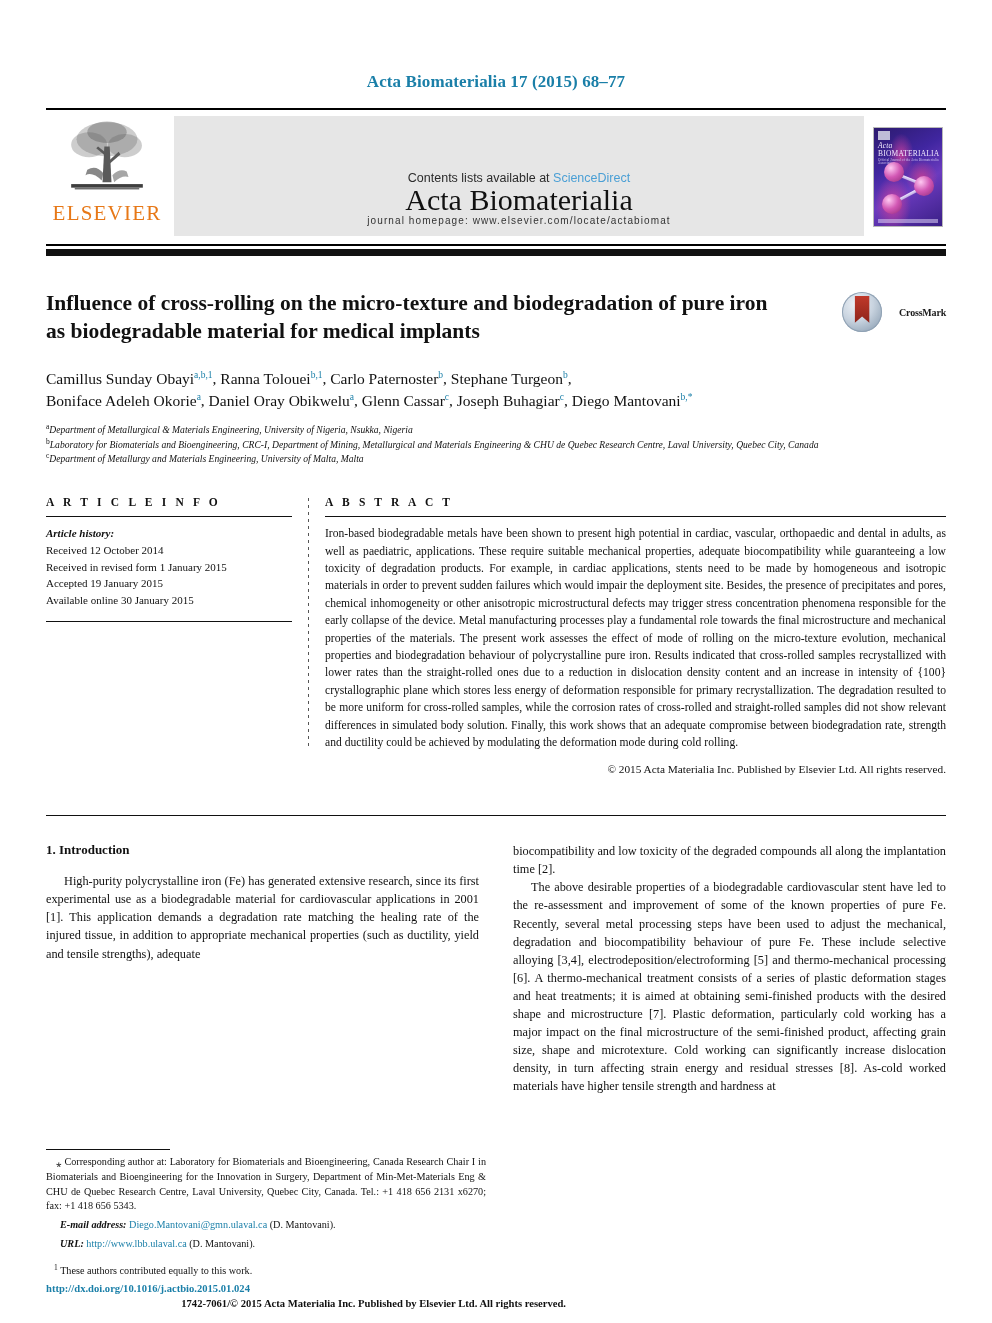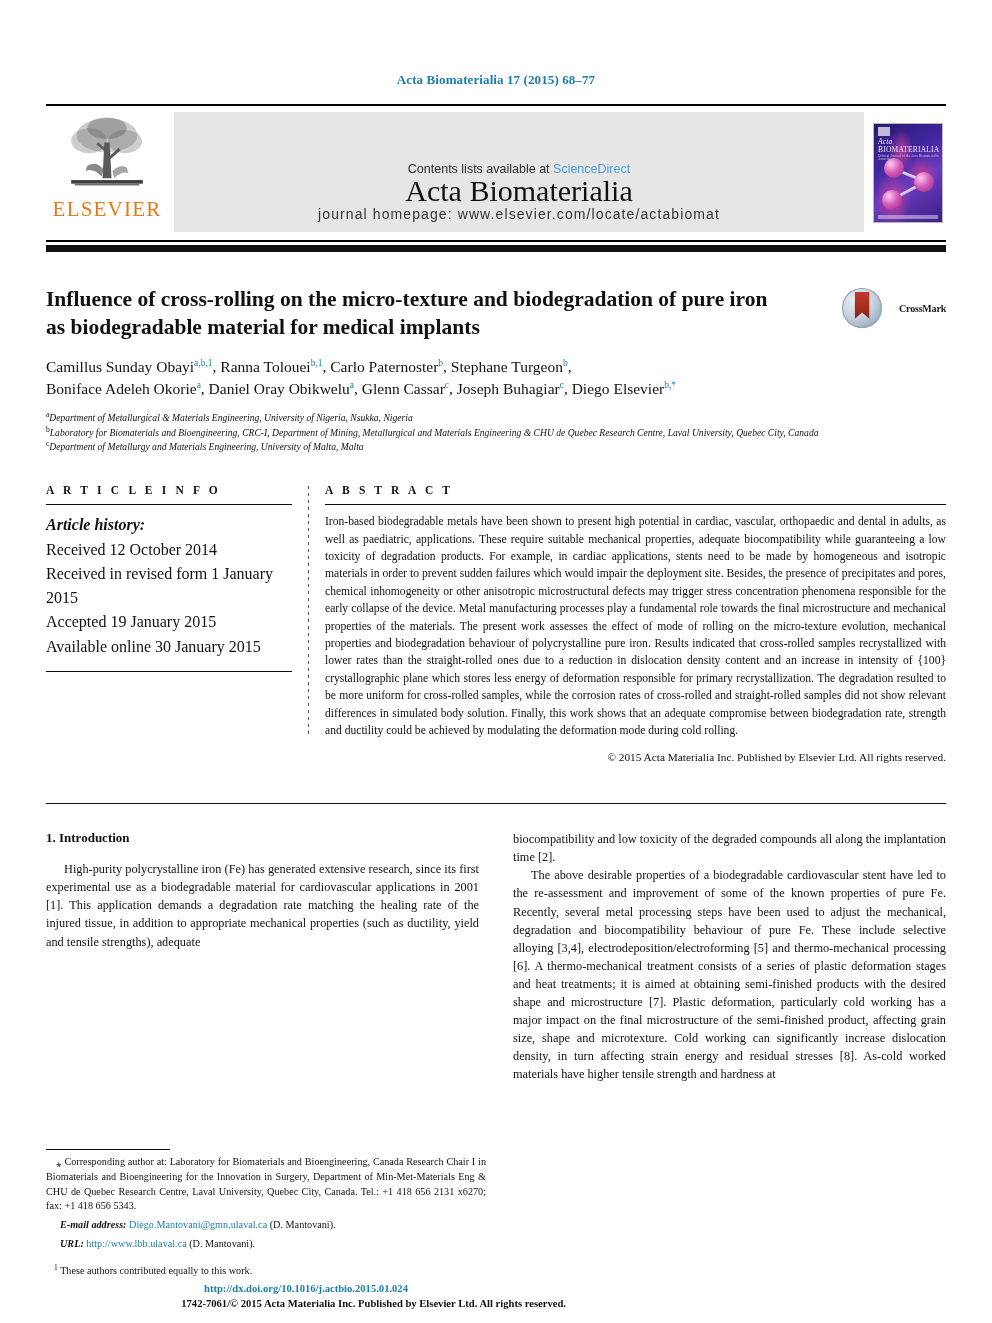--- a/index.html
+++ b/index.html
@@ -21,21 +21,21 @@
     position: relative;
     box-sizing: border-box;
     padding: 0 46px;
   }
 
   
   .running-head {
     text-align: center;
     color: #1a7fa8;
     font-weight: bold;
-    font-size: 13px;
+    font-size: 17px;
     letter-spacing: .1px;
     padding-top: 72px;
   }
 
   
   .masthead {
     margin-top: 16px;
     border-top: 2.5px solid #000;
     border-bottom: 2.5px solid #000;
     height: 134px;
@@ -82,21 +82,21 @@
     color: #4a9fd5;
   }
   .journal-title {
     font-family: "Liberation Serif", serif;
     font-size: 30px;
     color: #111;
     line-height: 1;
   }
   .homepage-line {
     font-family: "Liberation Sans", sans-serif;
-    font-size: 14px;
+    font-size: 10px;
     letter-spacing: 1.1px;
     color: #333;
   }
   .cover-block {
     flex: 0 0 76px;
     width: 76px;
     display: flex;
     align-items: center;
     justify-content: center;
   }
@@ -194,21 +194,21 @@
   .crossmark-label {
     font-family: "Liberation Serif", serif;
     font-size: 10px;
     font-weight: bold;
     color: #1a1a1a;
     letter-spacing: -.2px;
   }
 
   
   .authors {
-    margin-top: 14px;
+    margin-top: 22px;
     font-family: "Liberation Serif", serif;
     font-size: 15.5px;
     line-height: 1.45;
     color: #111;
     max-width: 900px;
   }
   .authors sup { font-size: 9.5px; color: #1a7fa8; vertical-align: super; }
   .affiliations {
     margin-top: 9px;
     font-family: "Liberation Serif", serif;
@@ -244,21 +244,21 @@
     font-family: "Liberation Serif", serif;
     font-weight: bold;
     font-size: 11.5px;
     letter-spacing: 3.2px;
     color: #111;
   }
   .hr-thin { border-top: 1.4px solid #111; margin: 8px 0 8px 0; }
   .hr-thin2 { border-top: 1px solid #111; margin: 12px 0 8px 0; }
   .info-body {
     font-family: "Liberation Serif", serif;
-    font-size: 16px;
+    font-size: 11px;
     line-height: 1.52;
     color: #111;
   }
   .info-body em { font-style: italic; font-weight: bold; }
   .kw-head { font-style: italic; font-weight: bold; }
   .abs-body {
     font-family: "Liberation Serif", serif;
     font-size: 11.6px;
     line-height: 1.50;
     text-align: justify;
@@ -327,21 +327,20 @@
     left: 46px;
     bottom: 12px;
     width: 520px;
   }
   .doi {
     font-family: "Liberation Serif", serif;
     font-size: 10.6px;
     font-weight: bold;
     color: #1a7fa8;
     line-height: 1.35;
-    text-align: center;
   }
   .issn {
     font-family: "Liberation Serif", serif;
     font-size: 10.6px;
     font-weight: bold;
     color: #111;
     line-height: 1.35;
     text-align: right;
   }
 </style>
@@ -410,21 +409,21 @@
 
   <div class="authors">
     <span>Camillus Sunday Obayi</span><sup>a,b,1</sup>,
     <span>Ranna Tolouei</span><sup>b,1</sup>,
     <span>Carlo Paternoster</span><sup>b</sup>,
     <span>Stephane Turgeon</span><sup>b</sup>,<br>
     <span>Boniface Adeleh Okorie</span><sup>a</sup>,
     <span>Daniel Oray Obikwelu</span><sup>a</sup>,
     <span>Glenn Cassar</span><sup>c</sup>,
     <span>Joseph Buhagiar</span><sup>c</sup>,
-    <span>Diego Elsevier</span><sup>b,*</sup>
+    <span>Diego Mantovani</span><sup>b,*</sup>
   </div>
 
   <div class="affiliations">
     <span class="aff-line"><sup>a</sup><span>Department of Metallurgical &amp; Materials Engineering, University of Nigeria, Nsukka, Nigeria</span></span>
     <span class="aff-line"><sup>b</sup><span>Laboratory for Biomaterials and Bioengineering, CRC-I, Department of Mining, Metallurgical and Materials Engineering &amp; CHU de Quebec Research Centre, Laval University, Quebec City, Canada</span></span>
     <span class="aff-line"><sup>c</sup><span>Department of Metallurgy and Materials Engineering, University of Malta, Malta</span></span>
   </div>
 
   <div class="info-abstract">
 

